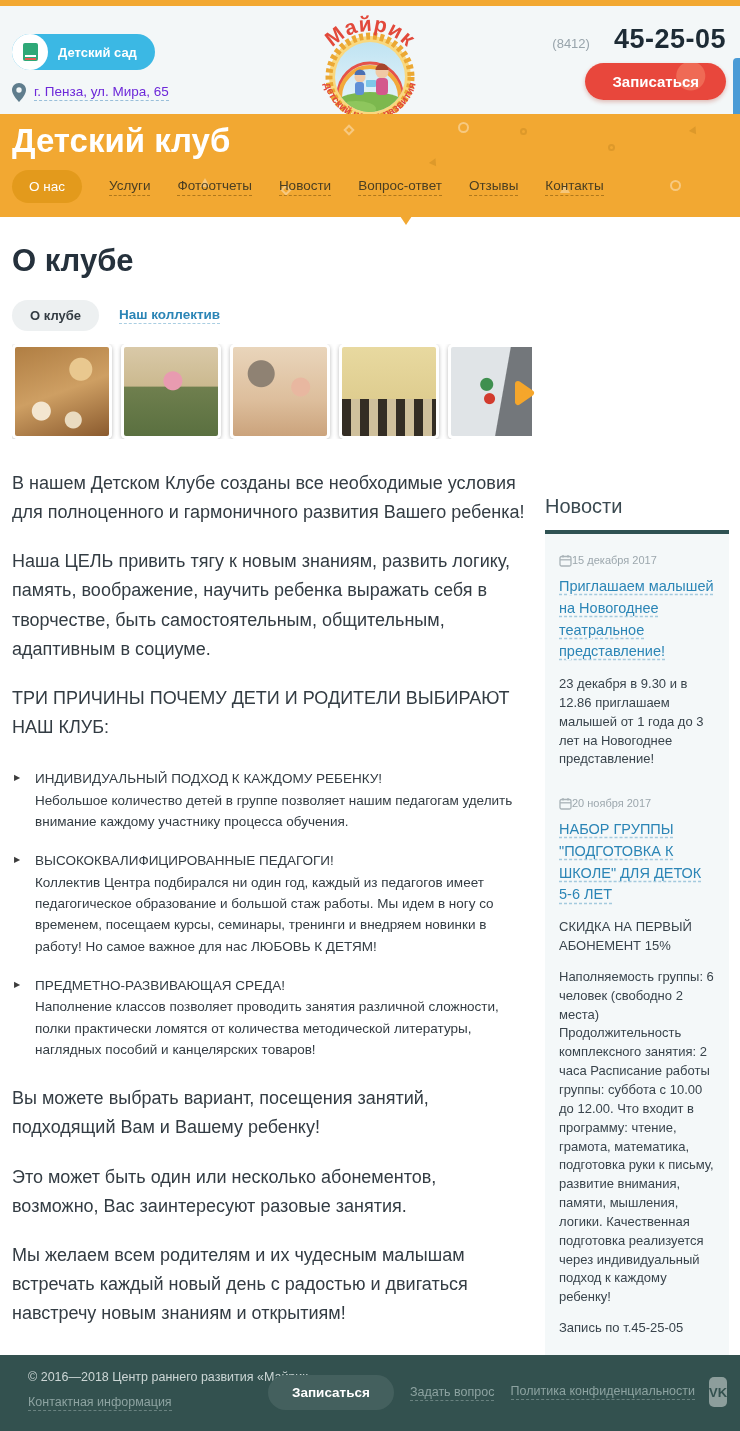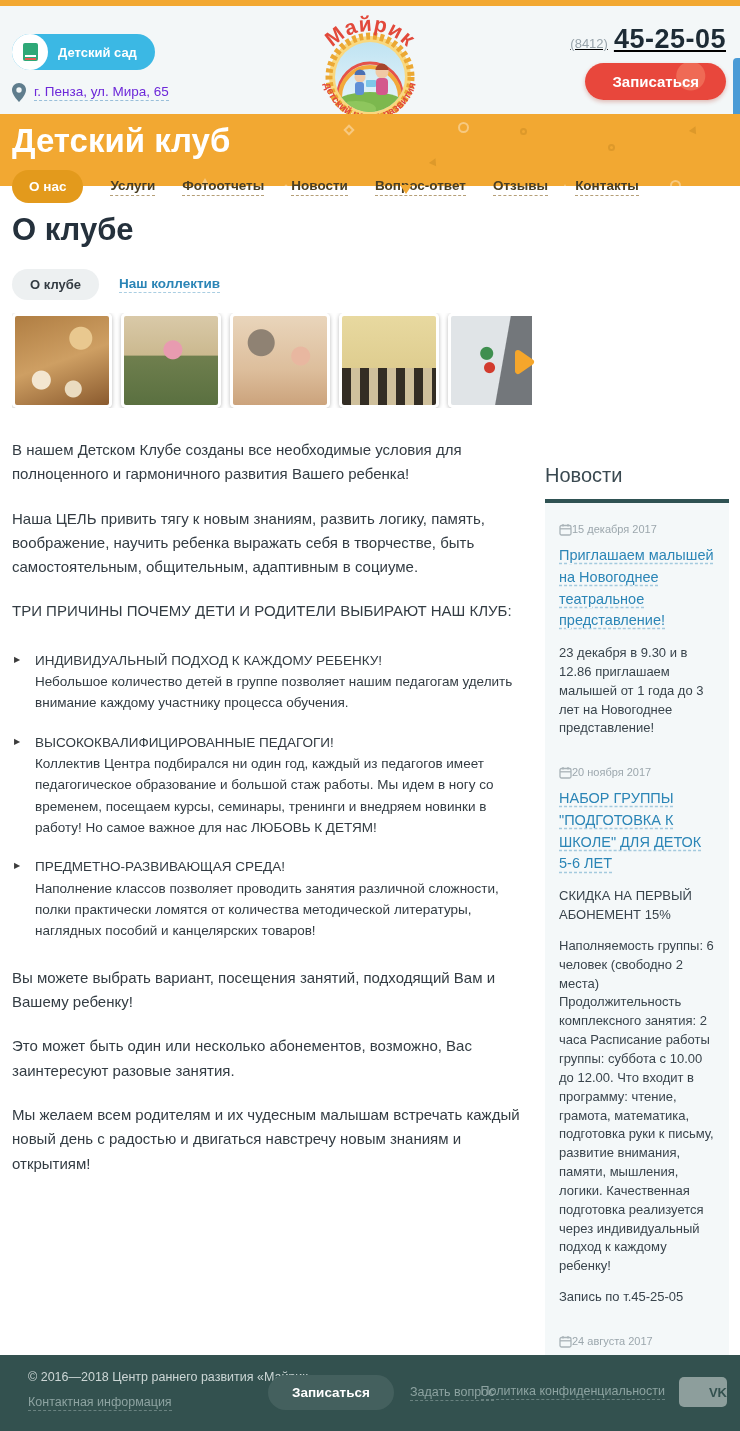--- a/index.html
+++ b/index.html
@@ -17,33 +17,33 @@
   .book { position:relative; width:15px; height:18px; background:#2EA877; border-radius:2px; }
   .book::before { content:""; position:absolute; left:2px; right:2px; bottom:4px; height:2px; background:#fff; }
   .book::after { content:""; position:absolute; left:2px; right:2px; bottom:1px; height:2px; background:#E05A4E; }
   .addr-row { margin-top:13px; display:flex; align-items:center; gap:8px; }
   .addr-link { font-size:13.5px; color:#6d28d9; text-decoration:none; border-bottom:1px dashed rgba(63,136,187,.5); padding-bottom:1px; cursor:pointer; }
   .contacts-link { display:inline-block; margin-top:11px; margin-left:22px; font-size:12.5px; color:#3F88BB; text-decoration:none; border-bottom:1px dashed rgba(63,136,187,.5); padding-bottom:1px; cursor:pointer; }
 
   .logo { position:absolute; left:308px; top:5px; width:124px; height:120px; cursor:pointer; }
 
   .header-right { position:absolute; right:14px; top:18px; text-align:right; }
-  .phone { display:flex; align-items:baseline; justify-content:flex-end; gap:6px;text-decoration:underline; }
+  .phone { display:flex; align-items:baseline; justify-content:flex-end; gap:24px; }
   .phone-code { font-size:13px; color:#98A4AB; }
   .phone-num { font-size:27px; font-weight:800; color:#1D2B35; letter-spacing:.5px; }
   .btn-signup { display:inline-block; margin-top:8px; background:radial-gradient(circle at 75% 35%, #ef6a55 0 14px, #E8473C 15px); color:#fff; font-size:15px; font-weight:bold; text-decoration:none; padding:10px 27px; border-radius:21px; box-shadow:0 2px 4px rgba(180,50,30,.3); cursor:pointer; }
   .ask-row { margin-top:10px; }
   .ask-link { font-size:13px; color:#3F88BB; text-decoration:none; border-bottom:1px dashed rgba(63,136,187,.5); padding-bottom:1px; cursor:pointer; }
   .side-widget { position:absolute; right:0; top:52px; width:7px; height:60px; background:#4A9BD6; border-radius:4px 0 0 4px; cursor:pointer; }
 
   
-  .banner { position:relative; height:72px; background:#F2A832; overflow:visible; }
+  .banner { position:relative; height:103px; background:#F2A832; overflow:visible; }
   .banner-title { margin:0; position:absolute; left:12px; top:8px; font-size:33px; font-weight:800; color:#fff; }
   .nav { position:absolute; left:12px; top:56px; display:flex; align-items:center; gap:27px; }
-  .nav-item { font-size:13.5px; font-weight:bold; color:#4A3E22; text-decoration:none; border-bottom:1px dashed rgba(120,80,10,.55); padding-bottom:2px; cursor:pointer; white-space:nowrap; }
+  .nav-item { font-size:13.5px; font-weight:normal; color:#4A3E22; text-decoration:none; border-bottom:1px dashed rgba(120,80,10,.55); padding-bottom:2px; cursor:pointer; white-space:nowrap; }
   .nav-item.active { background:#E39A1C; color:#fff; border-bottom:none; padding:9px 17px 9px; border-radius:18px; }
   .cf { position:absolute; pointer-events:none; }
   .cf-c { width:11px; height:11px; border:2px solid rgba(255,255,255,.38); border-radius:50%; }
   .cf-c2 { width:7px; height:7px; border:2px solid rgba(190,130,30,.4); border-radius:50%; }
   .cf-d { width:8px; height:8px; border:2px solid rgba(255,255,255,.38); transform:rotate(45deg); }
   .cf-t { width:0; height:0; border-left:5px solid transparent; border-right:5px solid transparent; border-bottom:9px solid rgba(255,255,255,.35); }
   .cf-t2 { width:0; height:0; border-left:4px solid transparent; border-right:4px solid transparent; border-bottom:7px solid rgba(190,130,30,.4); transform:rotate(25deg); }
   .banner-notch { position:absolute; left:400px; bottom:-8px; width:0; height:0; border-left:6px solid transparent; border-right:6px solid transparent; border-top:9px solid #F2A832; }
 
   
@@ -70,21 +70,21 @@
       linear-gradient(180deg, #E9D5BB 0%, #DDBE9C 60%, #CBA37C 100%); }
   .photo-4 { background:
       repeating-linear-gradient(90deg, #332D24 0 9px, #CFC09C 9px 18px) left bottom / 100% 42% no-repeat,
       linear-gradient(180deg, #E8D9A0 0%, #D8C584 100%); }
   .photo-5 { background:
       radial-gradient(circle at 38% 42%, #3F8F4F 0 6px, transparent 7px),
       radial-gradient(circle at 41% 58%, #D23B2E 0 5px, transparent 6px),
       linear-gradient(100deg, #E0E4E7 0 54%, #73777B 55%); }
   .gallery-next { position:absolute; right:-4px; top:36px; cursor:pointer; }
 
-  .body-p { width:514px; margin:0 0 20px; font-size:15px; line-height:1.62; color:#333C43; }
+  .body-p { width:514px; margin:0 0 20px; font-size:18px; line-height:1.62; color:#333C43; }
   .intro-block { margin-top:28px; }
   .reasons { list-style:none; margin:26px 0 24px; padding:0; width:514px; }
   .reasons li { position:relative; padding-left:23px; margin-bottom:18px; font-size:13.5px; line-height:1.58; color:#333C43; }
   .reasons li::before { content:"\25B6"; position:absolute; left:2px; top:4px; font-size:8px; color:#3C3C3C; }
   .r-title { display:block; }
 
   
   .sidebar { position:absolute; left:545px; top:252px; width:184px; }
   .sb-title { margin:0; font-size:20px; font-weight:400; color:#3A4950; }
   .sb-bar { margin-top:12px; height:4px; background:#2F5253; }
@@ -96,21 +96,21 @@
   .news-p { margin:12px 0 0; font-size:13px; line-height:1.45; color:#39444C; }
 
   
   .footer { position:absolute; left:0; bottom:0; width:740px; height:76px; background:#33514F; }
   .f-left { position:absolute; left:28px; top:15px; }
   .f-copy { font-size:12.5px; color:#CDD7D6; margin-bottom:8px; }
   .f-link { font-size:12.5px; color:#8DA3A1; text-decoration:none; border-bottom:1px dashed rgba(141,163,161,.6); padding-bottom:1px; cursor:pointer; }
   .f-center { position:absolute; left:268px; top:20px; display:flex; align-items:center; gap:16px; }
   .f-signup { background:#44605E; color:#fff; font-size:13.5px; font-weight:bold; text-decoration:none; padding:10px 24px; border-radius:19px; cursor:pointer; }
   .f-right { position:absolute; right:13px; top:22px; display:flex; align-items:center; gap:14px; }
-  .vk { width:48px; height:30px; background:#8D9E9C; border-radius:5px; display:flex; align-items:center; justify-content:flex-end; color:#33514F; font-size:13px; font-weight:800; text-decoration:none; cursor:pointer; }
+  .vk { width:18px; height:30px; background:#8D9E9C; border-radius:5px; display:flex; align-items:center; justify-content:center; color:#33514F; font-size:13px; font-weight:800; text-decoration:none; cursor:pointer; }
 </style>
 </head>
 <body>
 
 <div class="page">
 
   <div class="topbar"></div>
 
   <header class="header">
     <div class="header-left">

